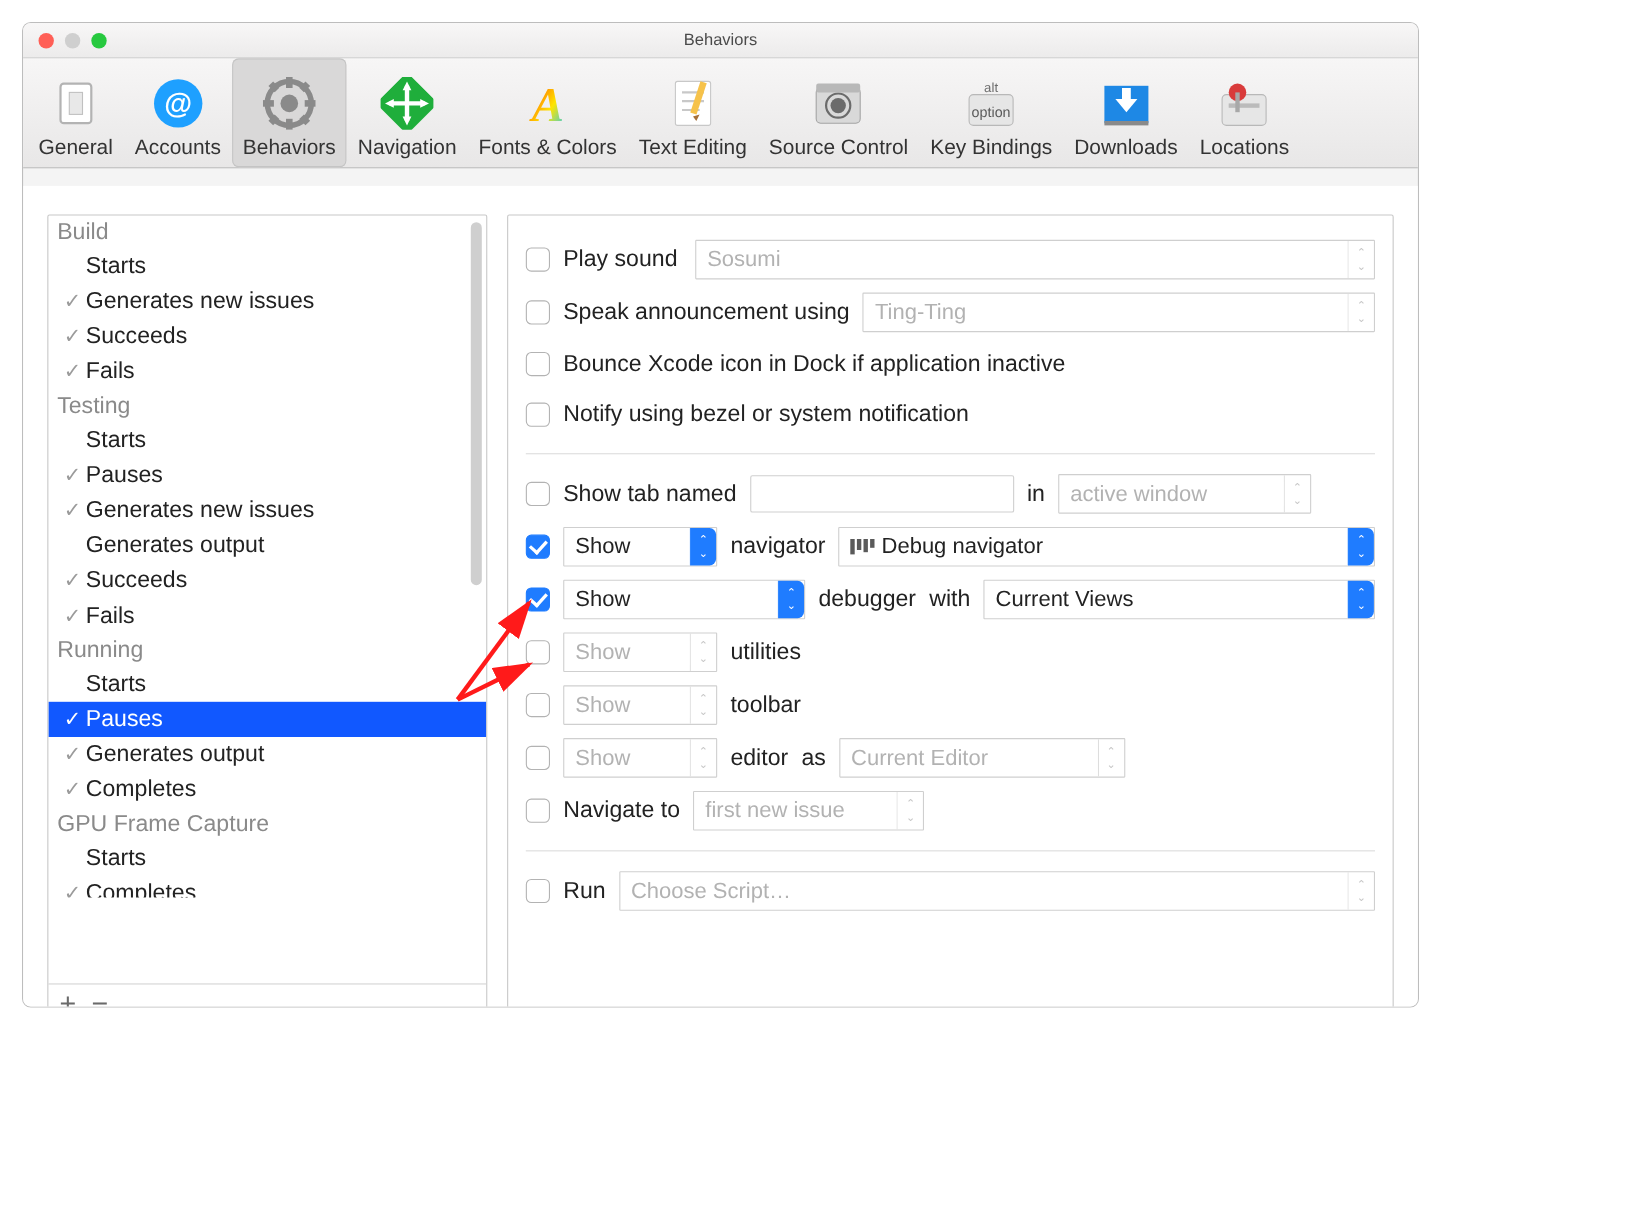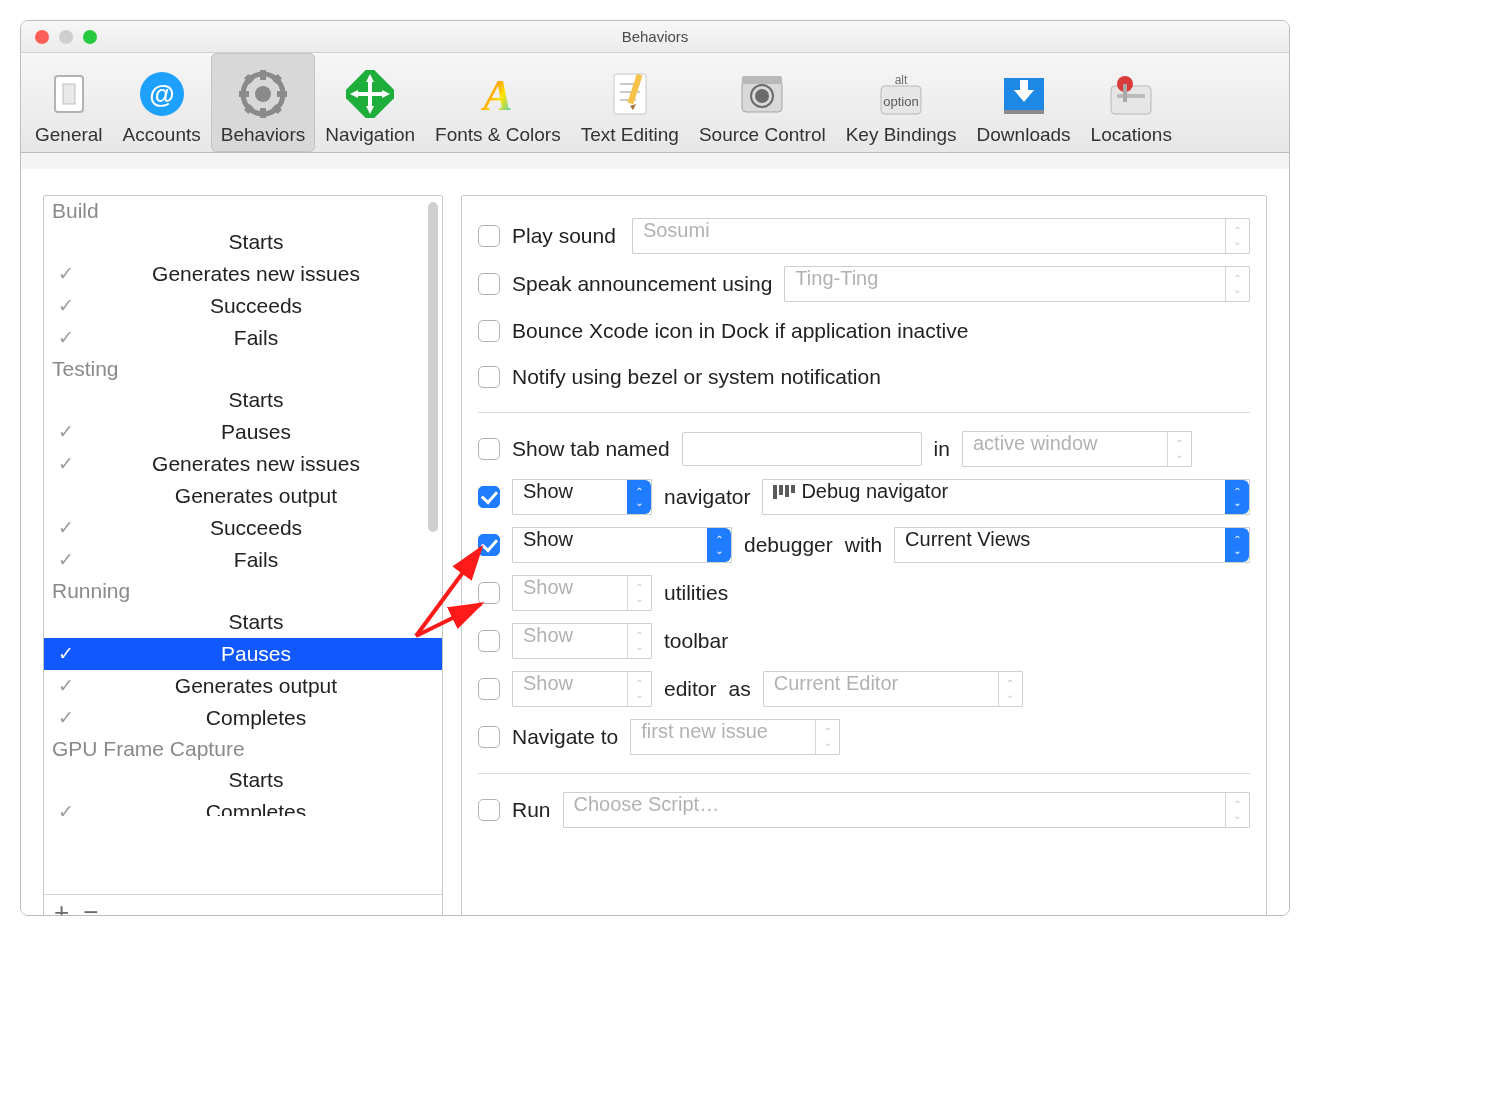--- a/index.html
+++ b/index.html
@@ -12,33 +12,33 @@
   .titlebar .title { position:absolute; left:0; right:0; text-align:center; font-size:15px; color:#4a4a4a; pointer-events:none; }
   .toolbar { display:flex; height:100px; background:linear-gradient(#f7f6f6,#e8e7e7); border-bottom:1px solid #bcbcbc; align-items:center; padding:0 4px; }
   .toolbtn { display:flex; flex-direction:column; align-items:center; justify-content:flex-end; height:100%; padding:4px 10px 6px; font-size:19px; color:#333; border-radius:6px; cursor:default;}
   .toolbtn.selected { background:#d9d8d8; box-shadow: inset 0 0 0 1px #c4c4c4; }
   .toolbtn .ic { height:60px; display:flex; align-items:center; justify-content:center; }
   .body { display:flex; padding:26px 22px 0; gap:18px; height:calc(100% - 132px); background:#fff;margin-top:16px; }
   .sidebarwrap { width:400px; display:flex; flex-direction:column; border:1px solid #c8c8c8; border-radius:2px; position:relative;}
   .sidebar { flex:1; overflow:hidden; position:relative;}
   ul.tree { list-style:none; margin:0; padding:0; font-size:21px;}
   .grp { color:#8a8a8a; padding:3px 8px;}
-  .itm { color:#222; padding:4px 8px 4px 34px; position:relative; white-space:nowrap;text-align:center;}
+  .itm { color:#222; padding:4px 8px 4px 34px; position:relative; white-space:nowrap;}
   .itm.cut { overflow:hidden; }
   .itm.chk::before { content:"✓"; position:absolute; left:14px; top:4px; color:#9b9b9b; font-size:19px;}
   .itm.selected { background:#1158ff; color:#fff; }
   .itm.selected.chk::before { color:#fff; }
   .scroll { position:absolute; right:4px; top:6px; width:10px; height:330px; background:#cfcfcf; border-radius:5px;}
   .barfoot { height:36px; border-top:1px solid #d4d4d4; display:flex; align-items:center; gap:14px; padding:0 10px; font-size:26px; color:#6a6a6a;}
   .content { flex:1; border:1px solid #c8c8c8; border-radius:2px; padding:16px 16px 0 16px; overflow:hidden;}
   .row { display:flex; align-items:center; gap:12px; min-height:46px; padding:6px 0; font-size:21px; color:#222;}
   .cb { width:22px; height:22px; border:1px solid #b3b3b3; border-radius:5px; background:#fff; flex:0 0 auto; display:flex; align-items:center; justify-content:center;}
   .cb.on { background:#1f7cff; border-color:#1f7cff; }
   .cb.on::after { content:""; width:12px; height:7px; border:3px solid #fff; border-top:none; border-right:none; transform:rotate(-48deg) translate(1px,-1px);}
-  .sel { border:1px solid #cfcfcf; border-radius:1px; background:#fff; display:flex; align-items:flex-start; padding:0 10px; height:36px; position:relative; font-size:20px; color:#222;}
+  .sel { border:1px solid #cfcfcf; border-radius:1px; background:#fff; display:flex; align-items:center; padding:0 10px; height:36px; position:relative; font-size:20px; color:#222;}
   .sel.dis { color:#b2b2b2; }
   .sel .stepper { position:absolute; right:0; top:0; bottom:0; width:24px; border-left:1px solid #d6d6d6; display:flex; flex-direction:column; align-items:center; justify-content:center; font-size:10px; color:#666; border-top-right-radius:6px; border-bottom-right-radius:6px;}
   .sel .stepper.dis { color:#c6c6c6;}
   .sel .stepper.blue { background:#1f7cff; color:#fff; border-left-color:#1f7cff;}
   .sel.full { flex:1; }
   .inp { border:1px solid #cfcfcf; border-radius:2px; height:34px; background:#fff;}
   hr.sep { border:none; border-top:1px solid #dcdcdc; margin:12px 0; }
   .navicon { display:inline-flex; gap:2px; margin-right:6px;}
   .navicon span{ width:4px; height:14px; background:#5a5a5a;}
   

